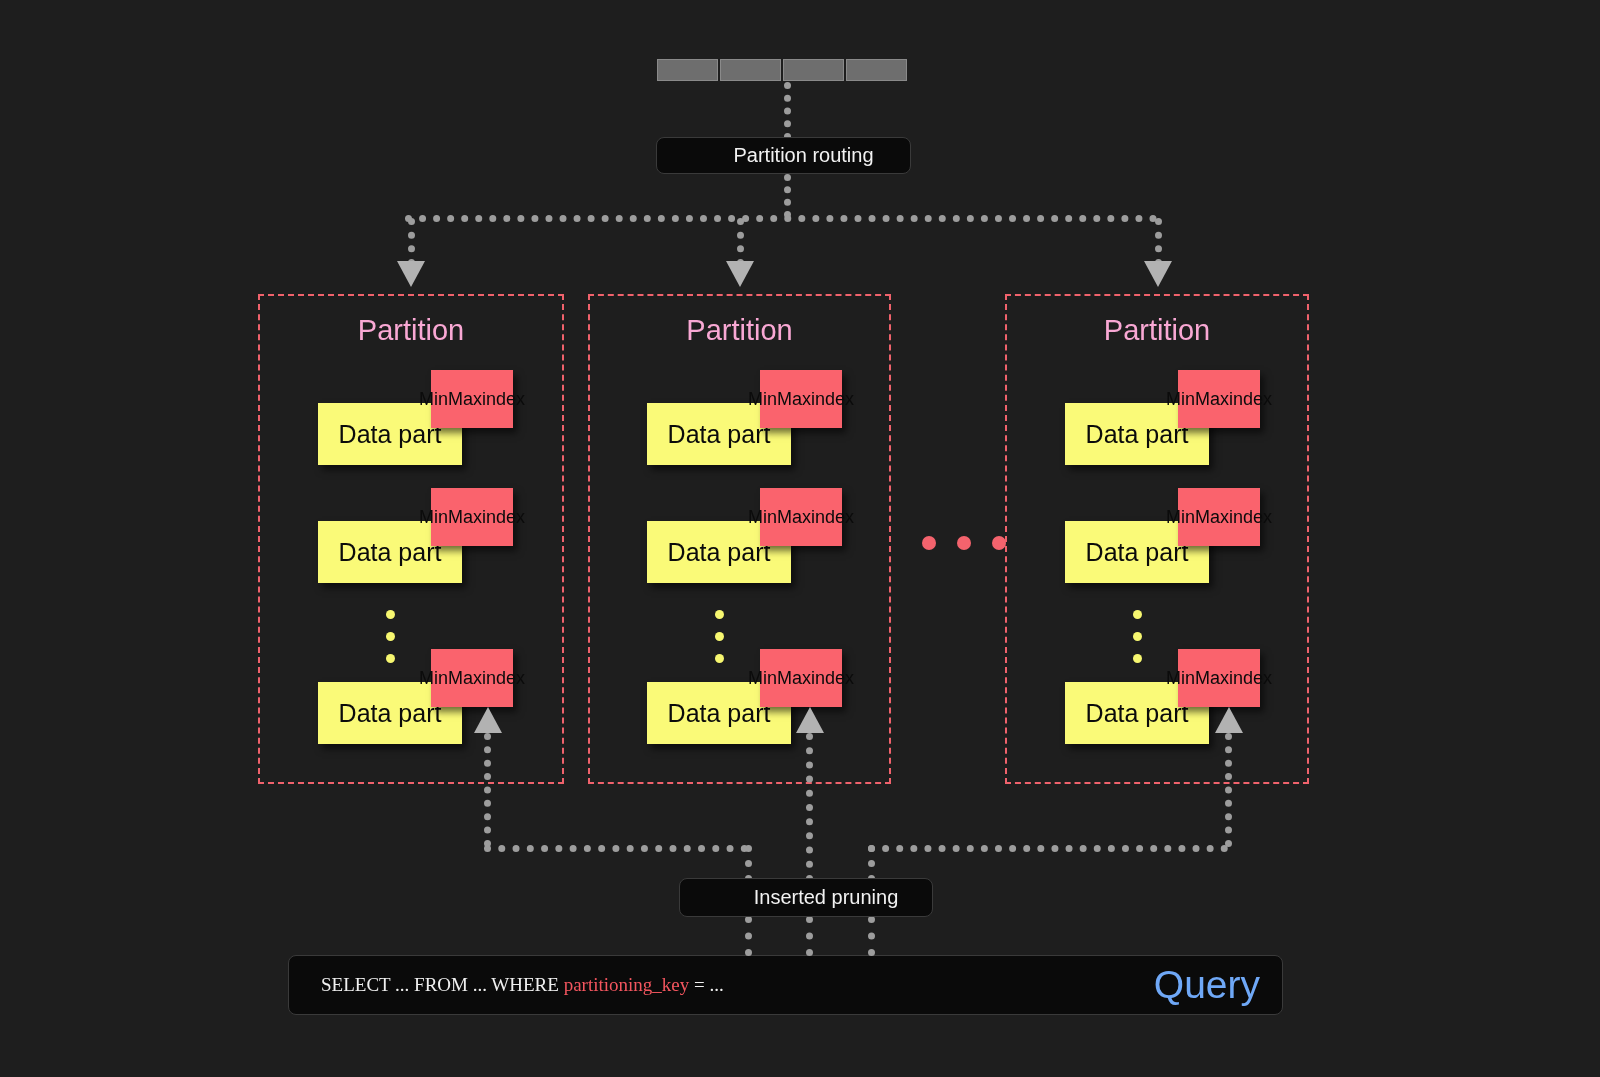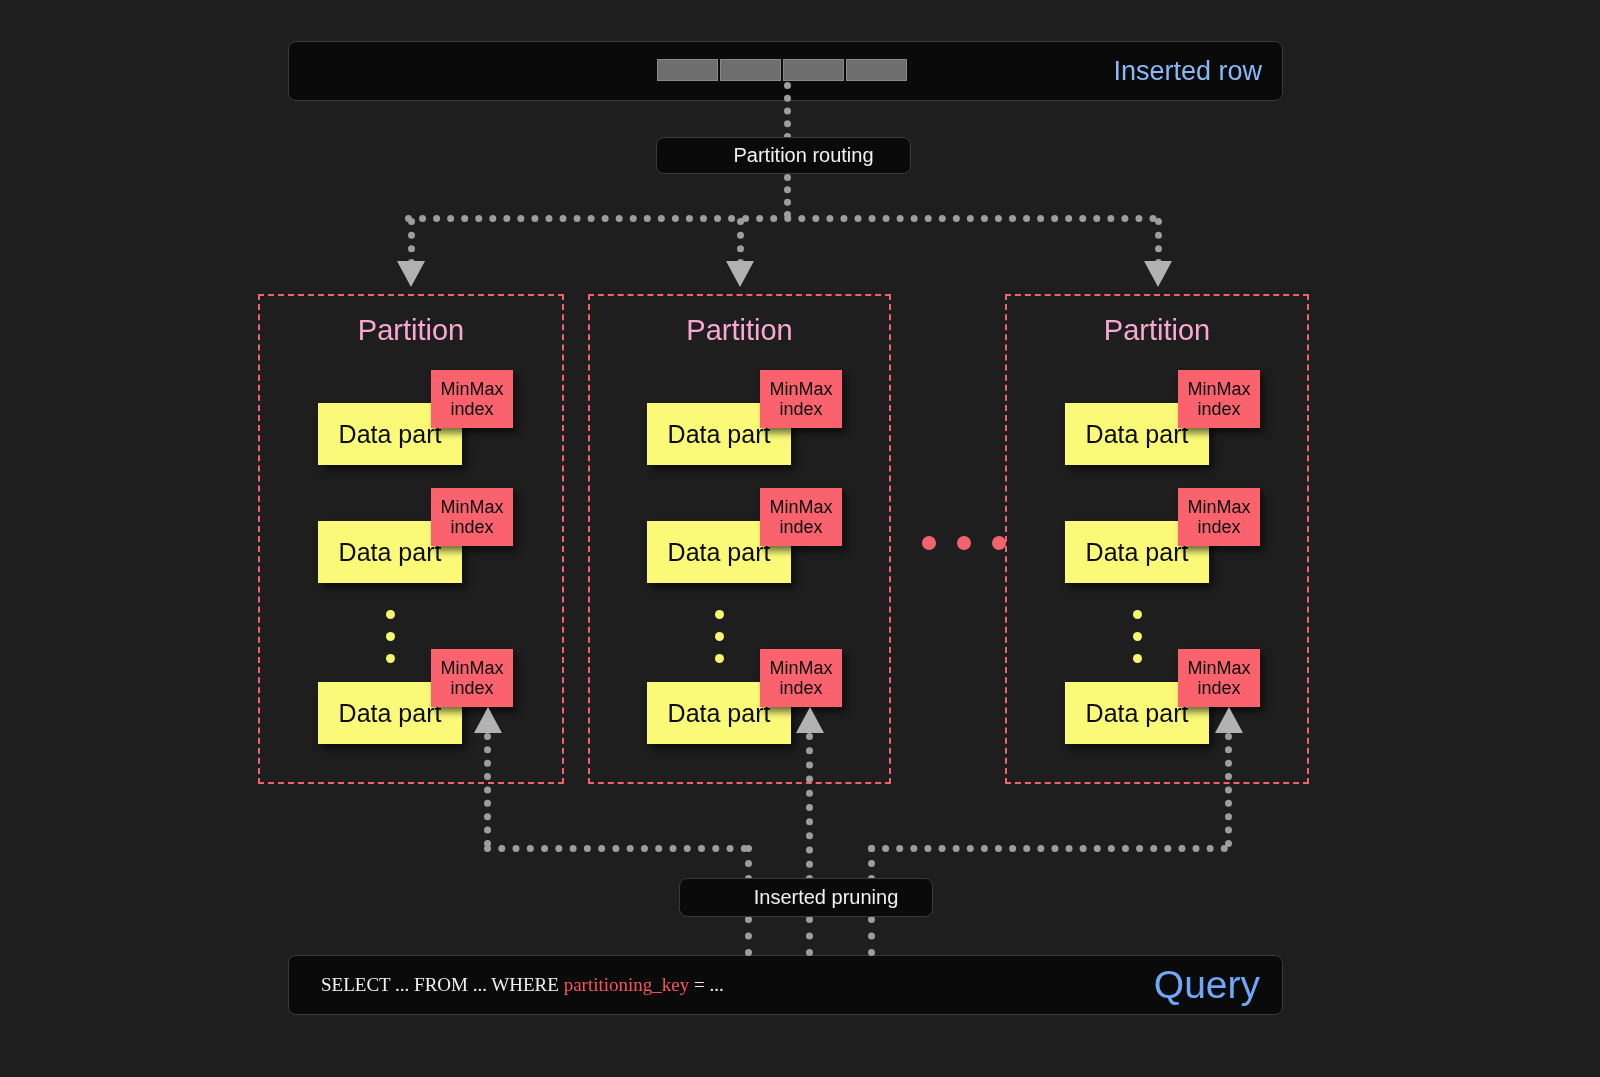--- a/index.html
+++ b/index.html
@@ -170,21 +170,21 @@
     left: 113px;
     top: 0;
     width: 82px;
     height: 58px;
     background: #fa636d;
     color: #0b0b0b;
     font-size: 18px;
     line-height: 1.12;
     text-align: center;
     display: flex;
-    flex-direction: column;
+    flex-direction: row;
     align-items: center;
     justify-content: center;
     box-shadow: 4px 5px 7px rgba(0,0,0,0.55);
     z-index: 3;
   }
 
   
   .vdots {
     position: absolute;
     display: flex;
@@ -212,23 +212,20 @@
     border-radius: 50%;
     background: #f4636d;
     display: block;
   }
 </style>
 </head>
 <body>
 
 <div id="canvas">
 
-  <div class="bar" id="inserted-row-bar">
-    <span id="inserted-row-label">Inserted row</span>
-  </div>
   <div id="row-cells">
     <span class="cell"></span>
     <span class="cell"></span>
     <span class="cell"></span>
     <span class="cell"></span>
   </div>
 
   <div class="vline" style="left:784px; top:82px; height:58px;"></div>
 
   <div class="pill" id="partition-routing-pill">

